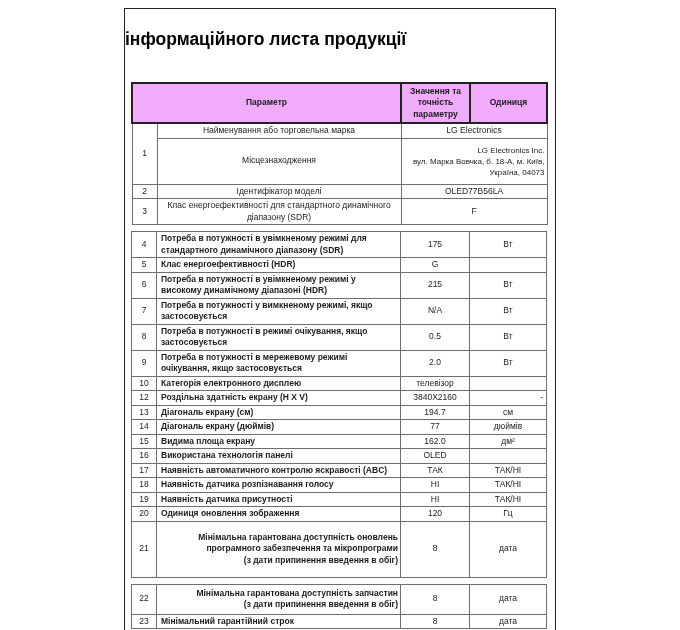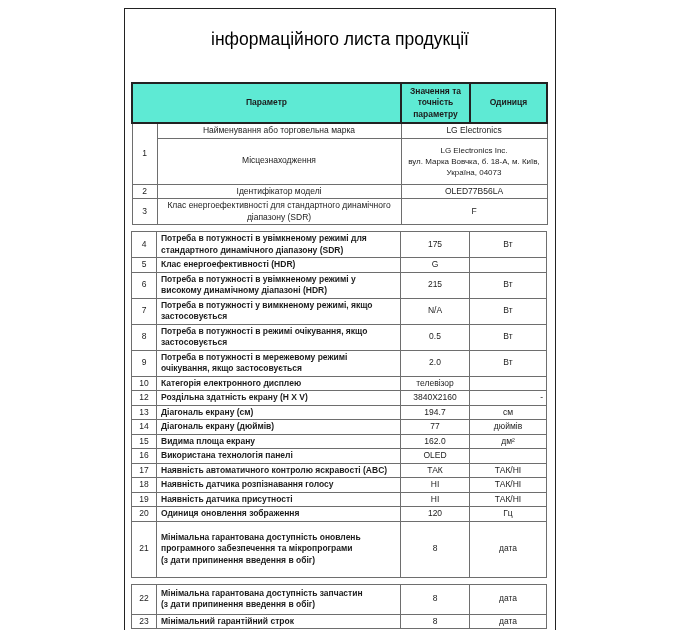--- a/index.html
+++ b/index.html
@@ -12,23 +12,22 @@
   .page {
     position: absolute;
     left: 124px; top: 8px;
     width: 430px; height: 700px;
     border: 1px solid #222;
     background: #fff;
     box-sizing: content-box;
   }
   .title {
     margin-top: 20px;
-    text-align: center;
     font-size: 17.5px;
-    font-weight: normal;
+    font-weight: bold;
     color: #000;
     line-height: 21px;
   }
   table.tbl {
     border-collapse: collapse;
     table-layout: fixed;
     width: 415px;
     margin-left: 6px;
   }
   table.sec-a { margin-top: 32px; }
@@ -42,28 +41,28 @@
     color: #1c1c1c;
     text-align: center;
     vertical-align: middle;
     padding: 1px 2px;
     overflow: hidden;
     word-wrap: break-word;
   }
   table.sec-a, table.sec-b, table.sec-c { border: 1px solid #333; }
   .tbl td.hc {
     border: 2px solid #222;
-    background: #5eead4;
+    background: #f0abfc;
     font-weight: bold;
     height: 36px;
   }
   td.num { padding: 0; }
   td.pl { text-align: left; padding-left: 4px; font-weight: bold; }
   td.ur { text-align: right; padding-right: 3px; }
-  td.pre { white-space: pre-line; }
+  td.pre { white-space: pre-line; text-align: right; }
   td.addr { font-size: 8px; line-height: 11px; }
   tr.h1 { height: 13px; }
   tr.h2 { height: 26px; }
   tr.haddr { height: 46px; }
   tr.h21 { height: 56px; }
   tr.h22 { height: 30px; }
   tr.h23 { height: 14px; }
 </style>
 </head>
 <body>

